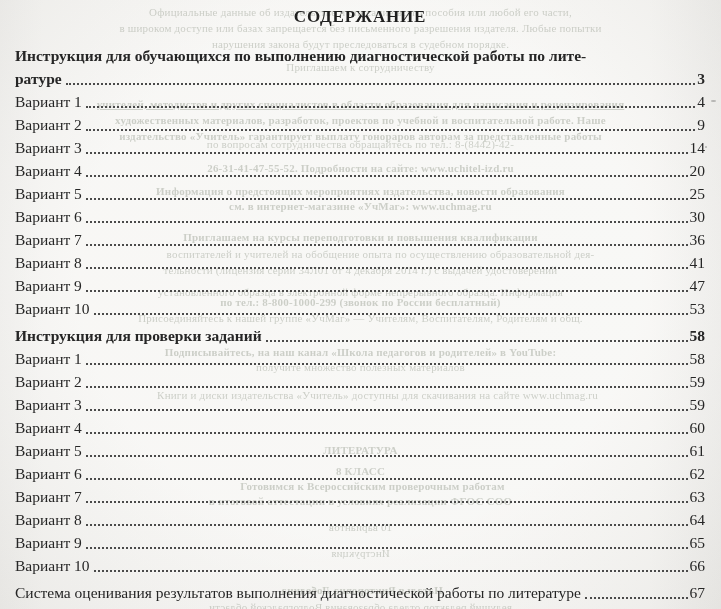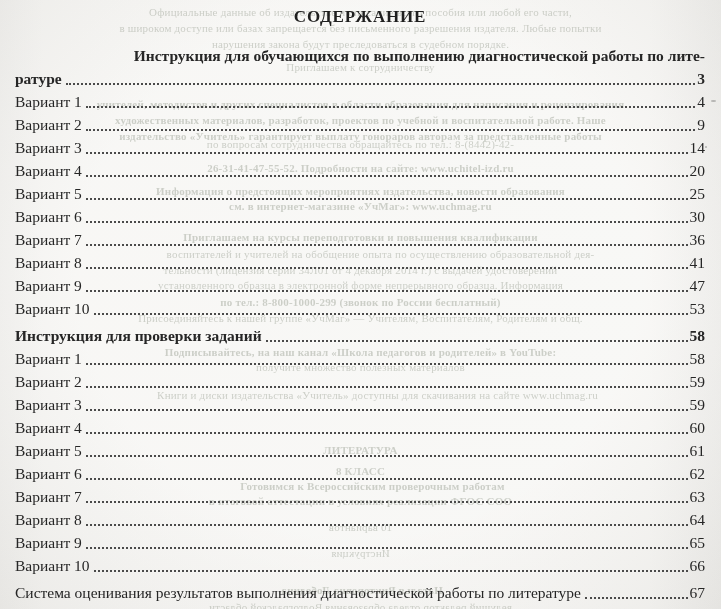--- a/index.html
+++ b/index.html
@@ -22,21 +22,21 @@
   .frag.b{font-weight:bold;}
   .frag.mirror{transform:scaleX(-1);}
   
   .content{position:absolute;inset:0;z-index:2;padding:6px 16px 0 15px;box-sizing:border-box;}
   .title{
     margin:0 0 15px 0;height:22px;line-height:22px;
     text-align:center;font-size:17px;font-weight:bold;letter-spacing:.8px;color:#1f1f1f;
   }
   .row{
     display:flex;align-items:flex-end;height:23px;line-height:21px;
-    font-size:15.5px;color:#262626;text-align:right;
+    font-size:15.5px;color:#262626;
   }
   .row.bold{font-weight:bold;}
   .row.spaced{margin-top:4px;}
   .row .label{white-space:nowrap;}
   .row .dots{
     flex:1;min-width:8px;align-self:flex-end;
     border-bottom:2px dotted #4a4a4a;margin:0 2px 4px 4px;
   }
   .row .pg{white-space:nowrap;}
   .row.fullline .label{flex:1;}
@@ -46,31 +46,31 @@
 </style>
 </head>
 <body>
 
 <div class="page">
   <div class="bleed-layer" id="bleed-layer">
       <div class="frag" style="top: 5px;">Официальные данные об издательстве и описание всего пособия или любой его части,</div>
       <div class="frag" style="top: 21px;">в широком доступе или базах запрещается без письменного разрешения издателя. Любые попытки</div>
       <div class="frag" style="top: 37px;">нарушения закона будут преследоваться в судебном порядке.</div>
       <div class="frag" style="top: 60px;">Приглашаем к сотрудничеству</div>
-      <div class="frag b" style="top: 97px;">учителей, методистов и других специалистов в области образования для написания и рецензирования</div>
+      <div class="frag b" style="top: 97px; text-decoration: underline;">учителей, методистов и других специалистов в области образования для написания и рецензирования</div>
       <div class="frag b" style="top: 113px;">художественных материалов, разработок, проектов по учебной и воспитательной работе. Наше</div>
       <div class="frag b" style="top: 129px;">издательство «Учитель» гарантирует выплату гонораров авторам за представленные работы</div>
       <div class="frag" style="top: 137px;">по вопросам сотрудничества обращайтесь по тел.: 8-(8442)-42-</div>
       <div class="frag b" style="top: 161px;">26-31-41-47-55-52. Подробности на сайте: www.uchitel-izd.ru</div>
       <div class="frag b" style="top: 184px;">Информация о предстоящих мероприятиях издательства, новости образования</div>
       <div class="frag b" style="top: 199px;">см. в интернет-магазине «УчМаг»: www.uchmag.ru</div>
       <div class="frag b" style="top: 230px;">Приглашаем на курсы переподготовки и повышения квалификации</div>
       <div class="frag" style="top: 247px; padding-left: 40px;">воспитателей и учителей на обобщение опыта по осуществлению образовательной дея-</div>
       <div class="frag" style="top: 263px;">тельности (лицензия серии 34Л01 от 4 декабря 2014 г.) с выдачей удостоверений</div>
-      <div class="frag" style="top: 278px;">установленного образца в электронной форме непрерывного образца. Информация</div>
+      <div class="frag" style="top: 285px;">установленного образца в электронной форме непрерывного образца. Информация</div>
       <div class="frag b" style="top: 295px;">по тел.: 8-800-1000-299 (звонок по России бесплатный)</div>
       <div class="frag" style="top: 311px;">Присоединяйтесь к нашей группе «УчМаг» — Учителям, Воспитателям, Родителям и общ.</div>
       <div class="frag b" style="top: 345px;">Подписывайтесь, на наш канал «Школа педагогов и родителей» в YouTube:</div>
       <div class="frag" style="top: 360px;">получите множество полезных материалов</div>
       <div class="frag" style="top: 388px; padding-left: 34px;">Книги и диски издательства «Учитель» доступны для скачивания на сайте www.uchmag.ru</div>
       <div class="frag b" style="top: 443px;">ЛИТЕРАТУРА</div>
       <div class="frag b" style="top: 464px;">8 КЛАСС</div>
       <div class="frag b" style="top: 479px; padding-left: 24px;">Готовимся к Всероссийским проверочным работам</div>
       <div class="frag b" style="top: 494px;">в итоговой аттестации в условиях реализации ФГОС СОО</div>
       <div class="frag mirror" style="top: 520px;">10 вариантов</div>

